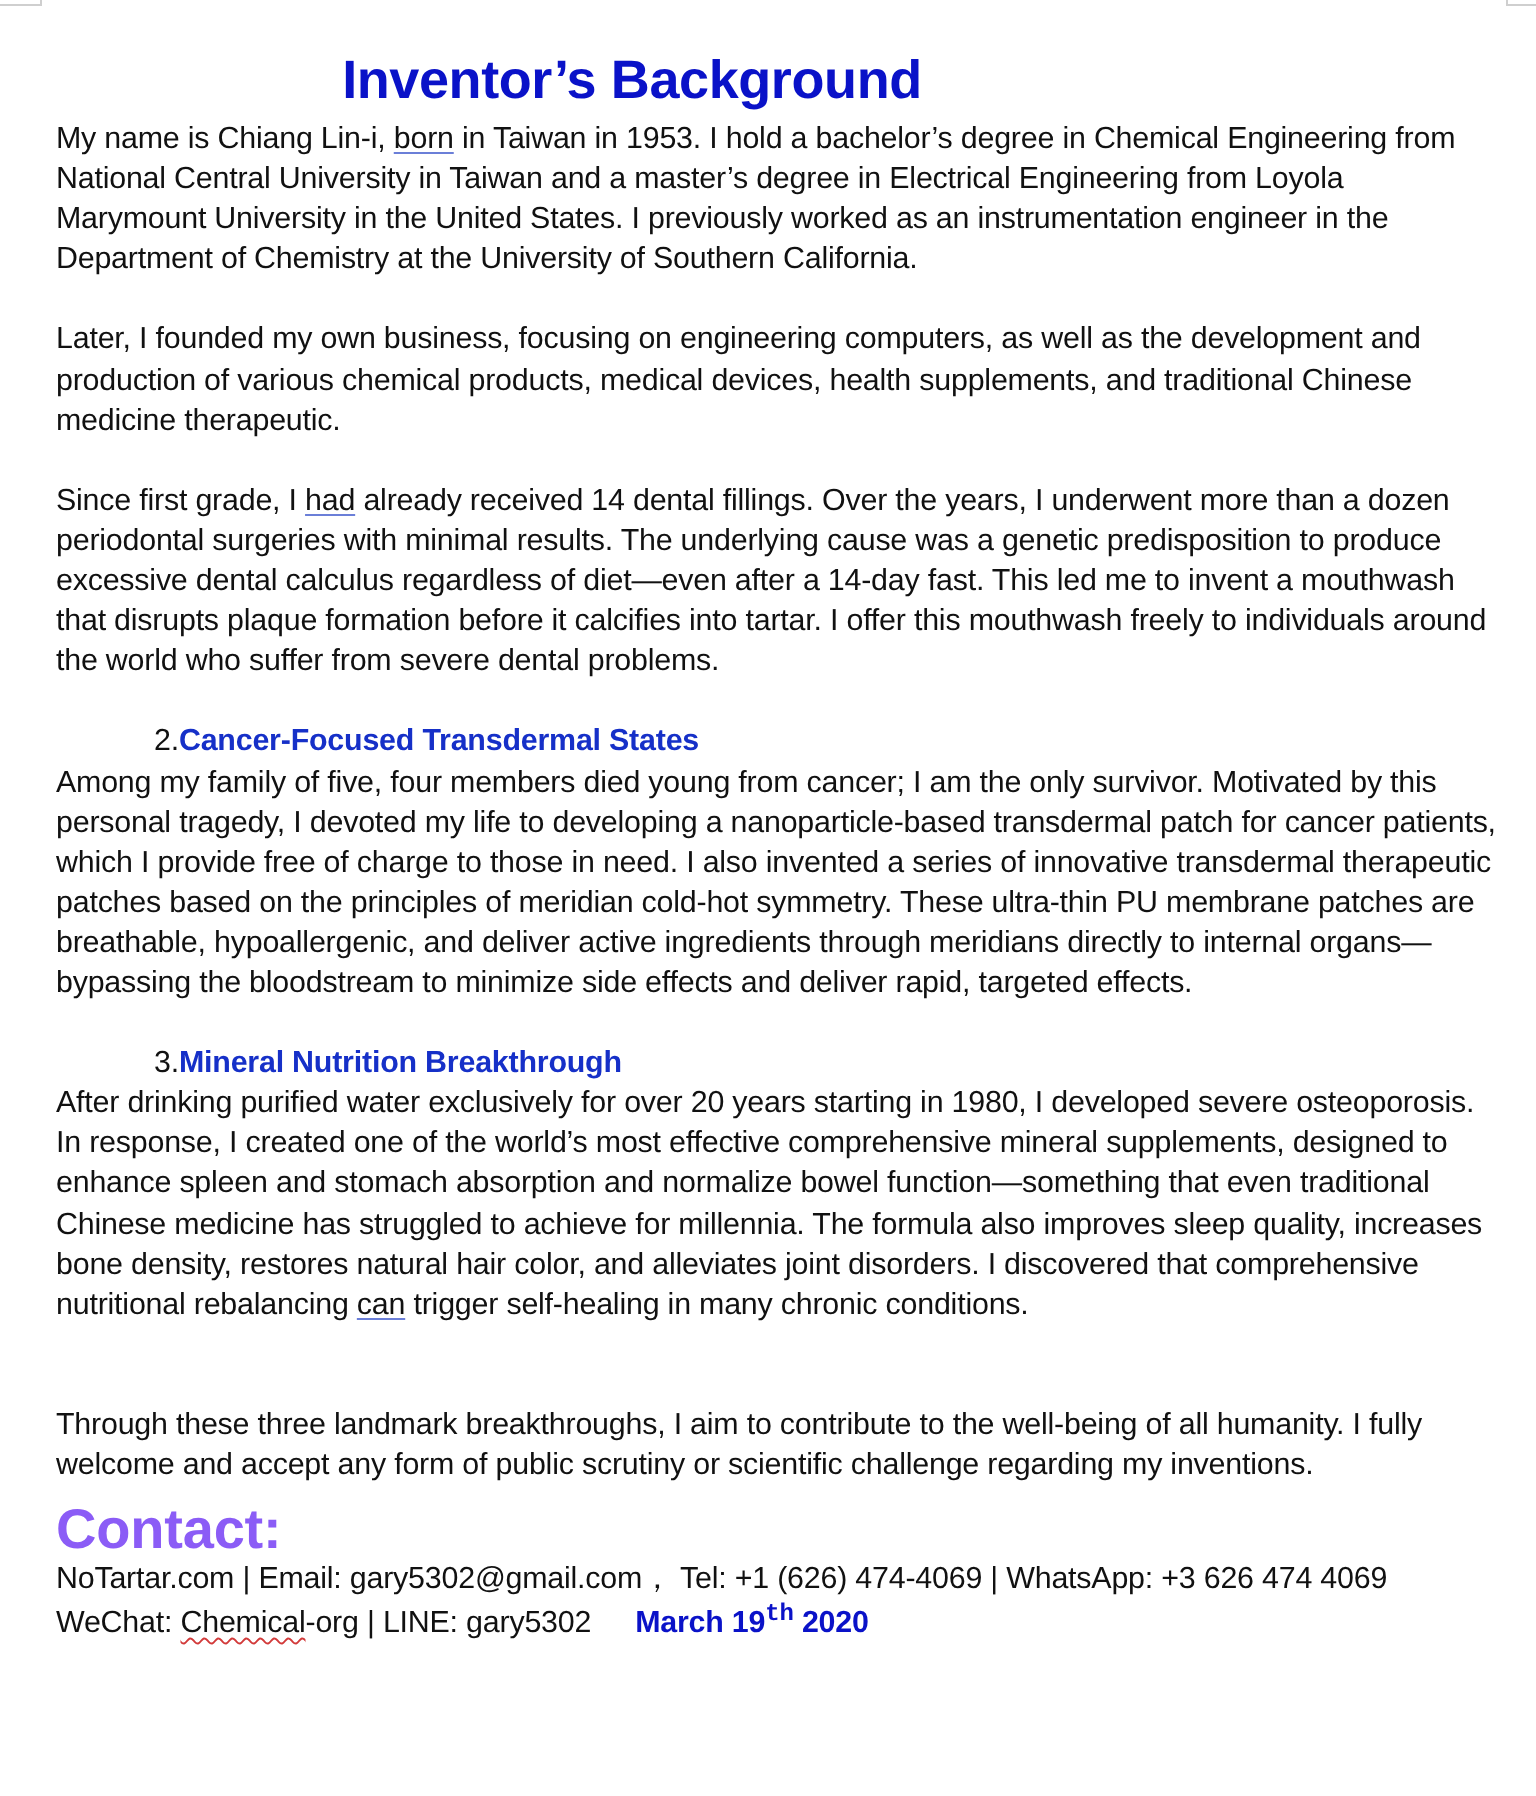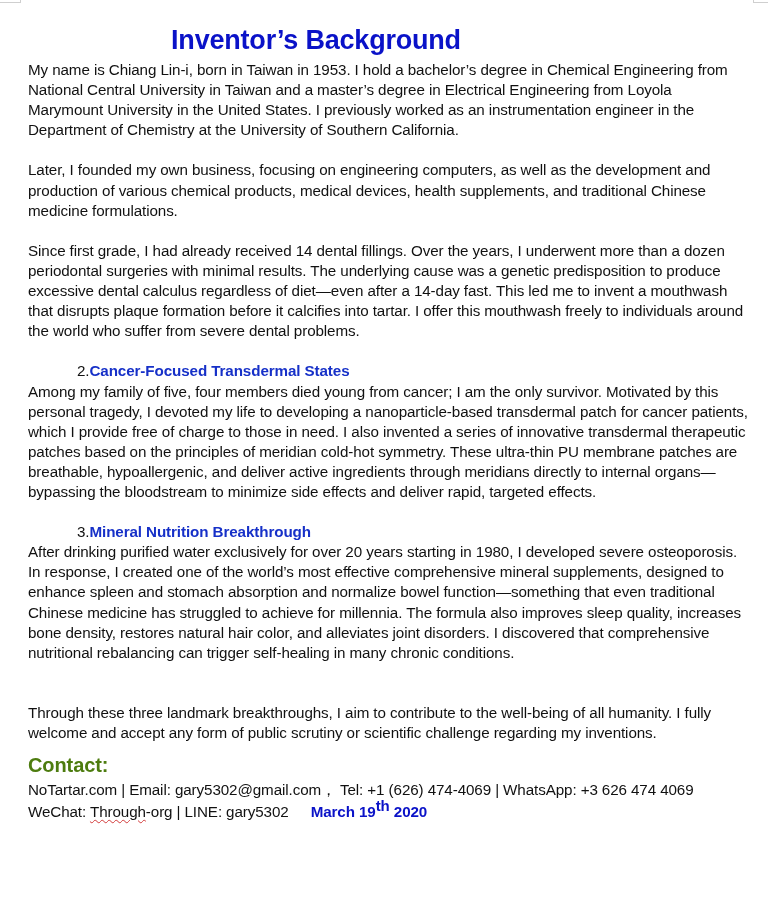--- a/index.html
+++ b/index.html
@@ -9,50 +9,50 @@
   .corner-mark-right { position: absolute; right: 0; top: 0; width: 14px; height: 2px; border-bottom: 1px solid #cfcfcf; border-left: 1px solid #cfcfcf; }
   .title { position: absolute; top: 4px; left: 0; width: 632px; text-align: center;
            font-size: 27px; font-weight: bold; color: #0a12c8; letter-spacing: -0.2px; line-height: 36px; }
   .page { position: absolute; left: 28px; top: 60px; width: 720px; font-size: 15.2px; line-height: 20.1px; letter-spacing: -0.1px; }
   .para { margin: 0; white-space: normal; }
   .gap { height: 20.1px; }
   .gap2 { height: 40.2px; }
   .heading { margin: 0; padding-left: 49px; }
   .heading .num { color: #111111; }
   .heading .htext { color: #1630c8; font-weight: bold; }
-  .underline-blue { text-decoration-color: #6b7fd8; text-decoration-thickness: 1px; text-underline-offset: 2px; }
+  .underline-blue { text-decoration: underline; text-decoration-color: #6b7fd8; text-decoration-thickness: 1px; text-underline-offset: 2px; }
   .underline-red { text-decoration: underline wavy; text-decoration-color: #d23a3a; text-decoration-thickness: 1px; text-underline-offset: 2px; }
-  .contact-title { margin: 8px 0 0 0; font-size: 20px; font-weight: bold; color: #4d7c0f; line-height: 28px; }
+  .contact-title { margin: 8px 0 0 0; font-size: 28px; font-weight: bold; color: #8b5cf6; line-height: 28px; }
   .contact-line { margin: 0; line-height: 22px; font-size: 15.2px; }
   .date { color: #0a12c8; font-weight: bold; margin-left: 22px; }
-  .date sup { font-size: 15px; vertical-align: 6px; line-height: 0; }
+  .date sup { font-size: 12px; vertical-align: 6px; line-height: 0; font-family: Liberation Mono, monospace; }
 </style>
 </head>
 <body>
 
 <div class="corner-mark-left"></div>
 <div class="corner-mark-right"></div>
 
 <h1 class="title">Inventor’s Background</h1>
 
 <div class="page">
   <p class="para"><span>My name is </span><span><span>Chiang Lin-i</span></span><span>, </span><span class="underline-blue">born</span><span> in Taiwan in 1953. I hold a bachelor’s degree in Chemical Engineering from National Central University in Taiwan and a master’s degree in Electrical Engineering from Loyola Marymount University in the United States. I previously worked as an instrumentation engineer in the Department of Chemistry at the University of Southern California.</span></p>
   <div class="gap"></div>
-  <p class="para">Later, I founded my own business, focusing on engineering computers, as well as the development and production of various chemical products, medical devices, health supplements, and traditional Chinese medicine formulations.</p>
+  <p class="para">Later, I founded my own business, focusing on engineering computers, as well as the development and production of various chemical products, medical devices, health supplements, and traditional Chinese medicine therapeutic.</p>
   <div class="gap"></div>
 
   <p class="para"><span>Since first grade, I </span><span class="underline-blue">had</span><span> already received 14 dental fillings. Over the years, I underwent more than a dozen periodontal surgeries with minimal results. The underlying cause was a genetic predisposition to produce excessive dental calculus regardless of diet—even after a 14-day fast. This led me to invent a mouthwash that disrupts plaque formation before it calcifies into tartar. I offer this mouthwash freely to individuals around the world who suffer from severe dental problems.</span></p>
   <div class="gap"></div>
 
   <p class="heading"><span class="num">2.</span><span class="htext">Cancer-Focused Transdermal States</span></p>
   <p class="para">Among my family of five, four members died young from cancer; I am the only survivor. Motivated by this personal tragedy, I devoted my life to developing a nanoparticle-based transdermal patch for cancer patients, which I provide free of charge to those in need. I also invented a series of innovative transdermal therapeutic patches based on the principles of meridian cold-hot symmetry. These ultra-thin PU membrane patches are breathable, hypoallergenic, and deliver active ingredients through meridians directly to internal organs—bypassing the bloodstream to minimize side effects and deliver rapid, targeted effects.</p>
   <div class="gap"></div>
 
   <p class="heading"><span class="num">3.</span><span class="htext">Mineral Nutrition Breakthrough</span></p>
   <p class="para"><span>After drinking purified water exclusively for over 20 years starting in 1980, I developed severe osteoporosis. In response, I created one of the world’s most effective comprehensive mineral supplements, designed to enhance spleen and stomach absorption and normalize bowel function—something that even traditional Chinese medicine has struggled to achieve for millennia. The formula also improves sleep quality, increases bone density, restores natural hair color, and alleviates joint disorders. I discovered that comprehensive nutritional rebalancing </span><span class="underline-blue">can</span><span> trigger self-healing in many chronic conditions.</span></p>
   <div class="gap2"></div>
 
   <p class="para">Through these three landmark breakthroughs, I aim to contribute to the well-being of all humanity. I fully welcome and accept any form of public scrutiny or scientific challenge regarding my inventions.</p>
 
   <p class="contact-title">Contact:</p>
   <p class="contact-line">NoTartar.com | Email: gary5302@gmail.com，  Tel: +1 (626) 474-4069 | WhatsApp: +3 626 474 4069</p>
-  <p class="contact-line"><span>WeChat: </span><span class="underline-red">Through</span><span>-org | LINE: gary5302</span><span class="date"><span>March 19</span><sup>th</sup><span> 2020</span></span></p>
+  <p class="contact-line"><span>WeChat: </span><span class="underline-red">Chemical</span><span>-org | LINE: gary5302</span><span class="date"><span>March 19</span><sup>th</sup><span> 2020</span></span></p>
 </div>
 
 </body></html>

